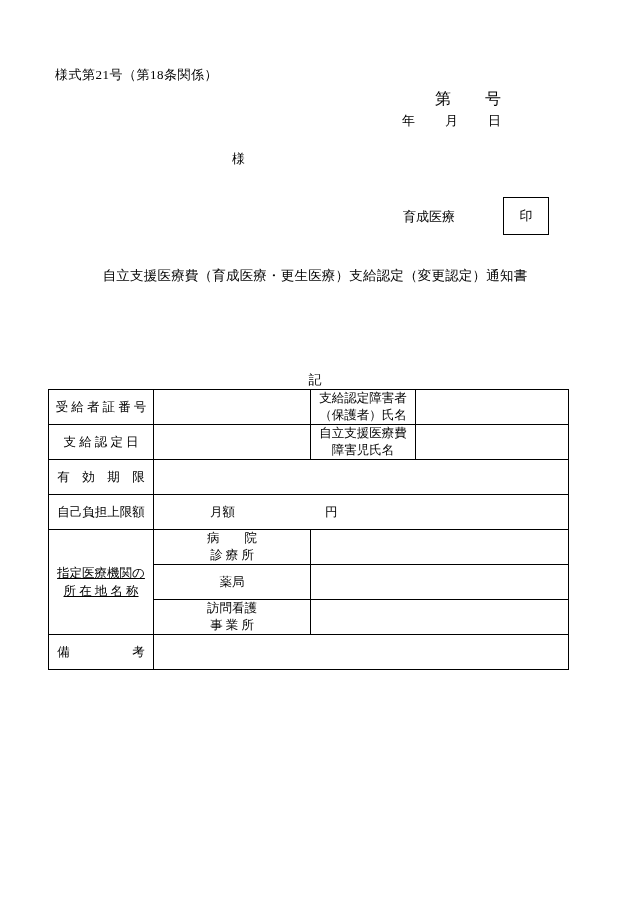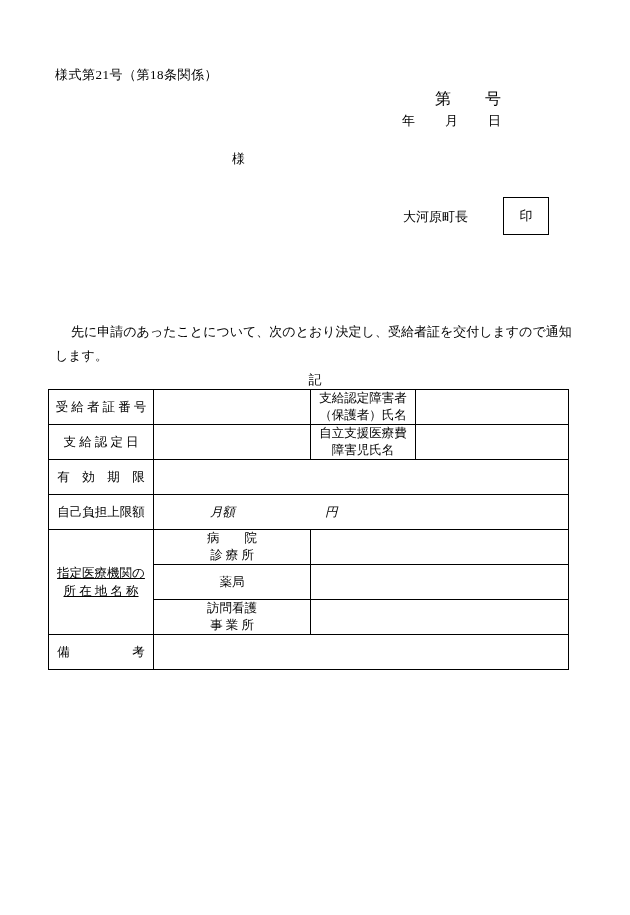--- a/index.html
+++ b/index.html
@@ -122,21 +122,21 @@
   table.form td {
     border: 1px solid #000;
     padding: 0;
     vertical-align: middle;
     height: 34px;
   }
   td.lbl {
     text-align: center;
     line-height: 1.35;
   }
-  td.val { background: #fff; font-style: italic; }
+  td.val { background: #fff; }
   .two-line {
     line-height: 1.4;
     padding: 2px 0;
   }
   .amount-row .amt-label {
     display: inline-block;
     padding-left: 56px;
   }
   .amount-row .amt-unit {
     display: inline-block;
@@ -159,27 +159,27 @@
   <div class="doc-number">
     <span>第</span><span class="gap"></span><span>号</span>
   </div>
 
   <div class="doc-date">
     <span>年</span><span class="gap"></span><span>月</span><span class="gap"></span><span>日</span>
   </div>
 
   <div class="addressee">様</div>
 
-  <div class="issuer">大河原町長</div>
+  <div class="issuer">育成医療</div>
   <div class="seal-box">
     <span>印</span>
   </div>
 
-
-  <div class="body-text">先に申請のあったことについて、次のとおり決定し、受給者証を交付しますので通知します。</div>
+  <div class="doc-title">自立支援医療費（育成医療・更生医療）支給認定（変更認定）通知書</div>
+
 
   <div class="ki">記</div>
 
   <div class="tbl-wrap">
     <table class="form">
       <colgroup>
         <col style="width:105px">
         <col style="width:157px">
         <col style="width:105px">
         <col style="width:153px">

